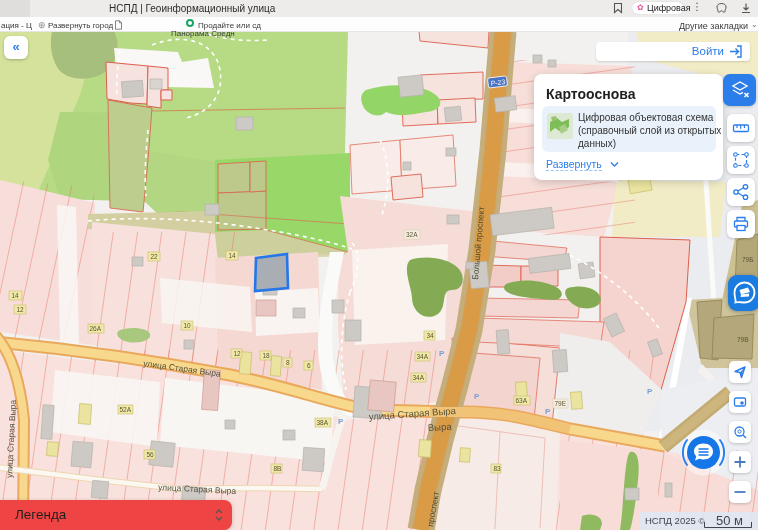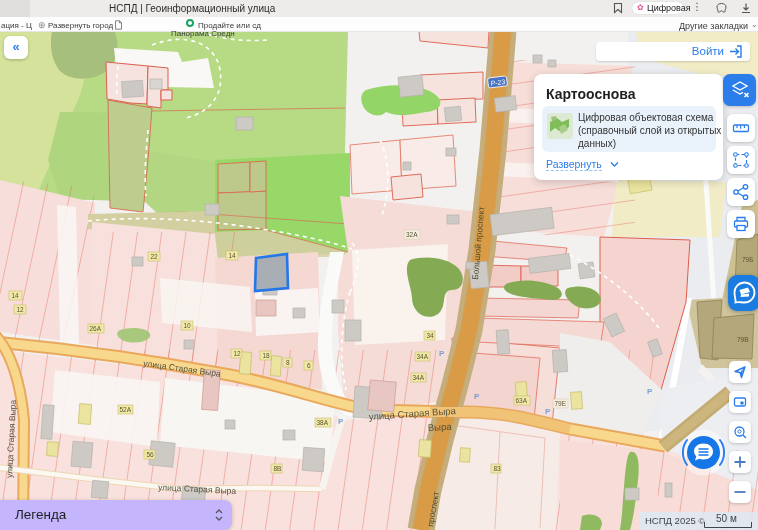--- a/index.html
+++ b/index.html
@@ -453,28 +453,28 @@
     <svg width="49" height="49" viewBox="0 0 49 49">
       <circle cx="24.5" cy="24.5" r="23" fill="rgba(255,255,255,0.45)"></circle>
       <path d="M8,12 A21,21 0 0,0 8,37" fill="none" stroke="#2d7ff0" stroke-width="2" stroke-linecap="round"></path>
       <path d="M41,12 A21,21 0 0,1 41,37" fill="none" stroke="#2d7ff0" stroke-width="2" stroke-linecap="round"></path>
       <circle cx="24.5" cy="24.5" r="16.5" fill="#1576e8"></circle>
       <path d="M24.5,15.5 C30,15.5 34,19 34,23.5 C34,28 30,31.5 24.5,31.5 C23,31.5 21.5,31.2 20.3,30.7 L16,32.5 L17.3,28.3 C16,27 15,25.4 15,23.5 C15,19 19,15.5 24.5,15.5 Z" fill="#fff"></path>
       <path d="M19.5,21 L29.5,21 M19.5,24 L29.5,24 M19.5,27 L29.5,27" stroke="#1576e8" stroke-width="1.7"></path>
     </svg>
   </div>
 
-  <div class="ui" style="left:0;top:500px;width:232px;height:30px;background:#c4b5fd;border-radius:0 8px 8px 0;box-shadow:0 1px 4px rgba(0,0,0,0.2);">
+  <div class="ui" style="left:0;top:500px;width:232px;height:30px;background:#ef4444;border-radius:0 8px 8px 0;box-shadow:0 1px 4px rgba(0,0,0,0.2);">
     <span style="position:absolute;left:15px;top:7px;font-size:13.5px;color:#1f1f1f;">Легенда</span>
     <svg style="position:absolute;left:214px;top:8px;" width="10" height="14" viewBox="0 0 10 14">
         <path d="M2,5 L5,2 L8,5 M2,9 L5,12 L8,9" fill="none" stroke="#555" stroke-width="1.3"></path>
       </svg>
   </div>
 
   <div class="ui" style="left:640px;top:512px;width:118px;height:18px;background:rgba(222,232,242,0.85);"></div>
   <div class="ui" style="left:645px;top:515px;font-size:9.5px;color:#3d4752;text-align:center;">НСПД 2025 <span style="font-size:8px;">©</span></div>
   <div class="ui" style="left:704px;top:512px;width:48px;height:16px;">
-    <span style="position:absolute;left:12px;top:1px;font-size:10px;color:#3d4752;">50 м</span>
+    <span style="position:absolute;left:12px;top:1px;font-size:13px;color:#3d4752;">50 м</span>
     <svg style="position:absolute;left:0;top:10px;" width="48" height="6" viewBox="0 0 48 6">
         <path d="M0.5,0 L0.5,5.5 L47.5,5.5 L47.5,0" fill="none" stroke="#3d4752" stroke-width="1"></path>
       </svg>
   </div>
 </div>
 
 </body></html>

